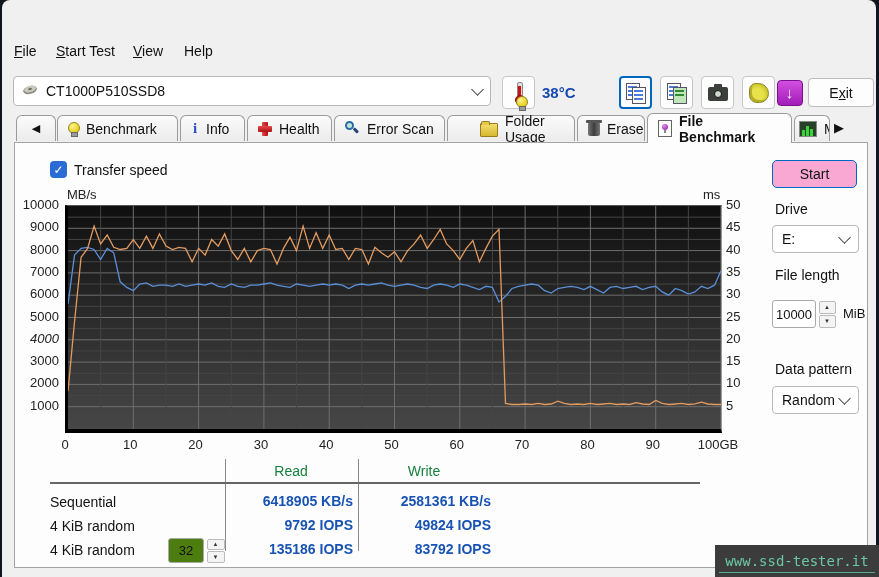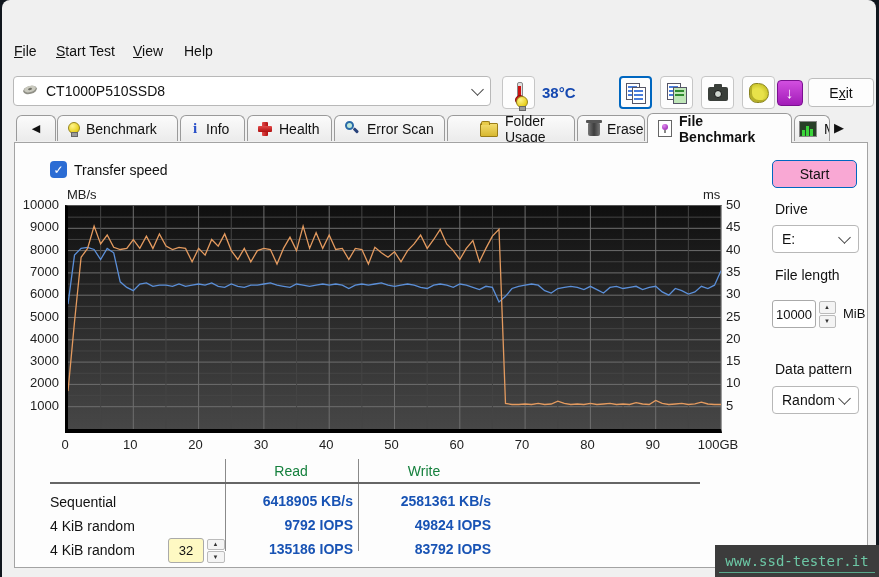--- a/index.html
+++ b/index.html
@@ -80,21 +80,21 @@
   .plot{position:absolute;left:50px;top:62px;width:653px;height:223px;background:linear-gradient(#0f0f0f,#474747);border-left:3px solid #000;border-bottom:4px solid #000;border-top:1px solid #555;border-right:1px solid #999;}
   .ytick{position:absolute;width:44px;text-align:right;font-size:13px;color:#222;height:15px;}
   .ytick-r{position:absolute;left:711px;font-size:13px;color:#222;height:15px;}
   .xtick{position:absolute;width:56px;text-align:center;font-size:13px;color:#222;top:294px;}
   
   .tbl-head{position:absolute;top:320px;font-size:14px;color:#15803d;text-align:center;}
   .tbl-vline{position:absolute;top:316px;width:1px;height:92px;background:#8a8a8a;}
   .tbl-hline{position:absolute;top:339px;left:35px;width:650px;height:2px;background:#666;}
   .row-label{position:absolute;left:35px;font-size:14px;color:#111;}
   .cell{position:absolute;font-size:14px;font-weight:bold;color:#1853b4;text-align:right;}
-  .spin-box{position:absolute;left:153px;top:395px;width:36px;height:25px;background:#fef9c3;border:1px solid #aaa;border-radius:3px;font-size:13px;color:#111;display:flex;align-items:center;justify-content:center;box-sizing:border-box;}
+  .spin-box{position:absolute;left:153px;top:395px;width:36px;height:25px;background:#4d7c0f;border:1px solid #aaa;border-radius:3px;font-size:13px;color:#111;display:flex;align-items:center;justify-content:center;box-sizing:border-box;}
   .spin-btns{position:absolute;left:191px;top:395px;width:19px;height:25px;display:flex;flex-direction:column;}
   .spin-btn{flex:1;background:#f4f4f4;border:1px solid #bbb;font-size:6px;color:#333;display:flex;align-items:center;justify-content:center;border-radius:2px;margin:0.5px;}
   
   .start-btn{position:absolute;left:757px;top:17px;width:85px;height:28px;background:#f9a8d4;border:1.5px solid #0067c0;border-radius:5px;display:flex;align-items:center;justify-content:center;font-size:14px;color:#111;box-sizing:border-box;}
   .side-label{position:absolute;left:760px;font-size:14px;color:#111;}
   .side-combo{position:absolute;left:757px;width:87px;height:28px;padding:0 9px;font-size:14px;color:#111;}
   .num-box{position:absolute;left:757px;top:157px;width:44px;height:28px;background:#fff;border:1px solid #aaa;border-radius:3px;display:flex;align-items:center;justify-content:center;font-size:13px;color:#111;box-sizing:border-box;}
   .num-btns{position:absolute;left:803px;top:157px;width:18px;height:28px;display:flex;flex-direction:column;}
   .unit{position:absolute;left:828px;top:163px;font-size:13px;color:#111;}
   
@@ -274,21 +274,21 @@
             <polyline points="0.0,185.1 6.5,116.0 13.1,51.3 19.6,42.4 26.1,20.1 32.6,37.9 39.2,29.0 45.7,41.3 52.2,43.5 58.8,42.4 65.3,33.5 71.8,42.4 78.4,30.1 84.9,42.4 91.4,27.9 98.0,40.1 104.5,43.5 111.0,41.3 117.5,42.4 124.1,55.8 130.6,42.4 137.1,49.1 143.7,33.5 150.2,40.1 156.7,27.9 163.3,44.6 169.8,53.5 176.3,42.4 182.8,55.8 189.4,44.6 195.9,42.4 202.4,43.5 209.0,58.0 215.5,42.4 222.0,31.2 228.5,44.6 235.1,20.1 241.6,42.4 248.1,26.8 254.7,42.4 261.2,29.0 267.7,43.5 274.3,42.4 280.8,53.5 287.3,42.4 293.9,43.5 300.4,58.0 306.9,41.3 313.4,46.8 320.0,51.3 326.5,45.7 333.0,55.8 339.6,44.6 346.1,37.9 352.6,29.0 359.2,42.4 365.7,33.5 372.2,23.4 378.7,37.9 385.3,44.6 391.8,53.5 398.3,42.4 404.9,34.6 411.4,55.8 417.9,42.4 424.4,30.1 431.0,23.4 437.5,197.4 444.0,198.5 450.6,198.5 457.1,198.0 463.6,198.5 470.2,197.4 476.7,198.5 483.2,198.0 489.8,195.1 496.3,197.4 502.8,198.5 509.3,198.0 515.9,198.5 522.4,197.4 528.9,198.5 535.5,198.0 542.0,197.4 548.5,198.5 555.0,198.0 561.6,198.5 568.1,196.7 574.6,198.0 581.2,198.5 587.7,194.5 594.2,197.4 600.8,198.5 607.3,198.0 613.8,197.4 620.4,198.5 626.9,197.8 633.4,196.2 639.9,198.0 646.5,198.5 653.0,198.5" fill="none" stroke="#e39a5f" stroke-width="1.3"></polyline>
           </svg>
       </div>
       <div id="yticks-left">
           <div class="ytick" style="left: 0px; top: 54px;">10000</div>
           <div class="ytick" style="left: 0px; top: 76.3px;">9000</div>
           <div class="ytick" style="left: 0px; top: 98.6px;">8000</div>
           <div class="ytick" style="left: 0px; top: 120.9px;">7000</div>
           <div class="ytick" style="left: 0px; top: 143.2px;">6000</div>
           <div class="ytick" style="left: 0px; top: 165.5px;">5000</div>
-          <div class="ytick" style="left: 0px; top: 187.8px;">4000</div>
+          <div class="ytick" style="left: 0px; top: 187.8px; font-style: italic;">4000</div>
           <div class="ytick" style="left: 0px; top: 210.1px;">3000</div>
           <div class="ytick" style="left: 0px; top: 232.4px;">2000</div>
           <div class="ytick" style="left: 0px; top: 254.7px;">1000</div>
         </div>
       <div id="yticks-right">
           <div class="ytick-r" style="top: 54px;">50</div>
           <div class="ytick-r" style="top: 76.3px;">45</div>
           <div class="ytick-r" style="top: 98.6px;">40</div>
           <div class="ytick-r" style="top: 120.9px;">35</div>
           <div class="ytick-r" style="top: 143.2px;">30</div>

